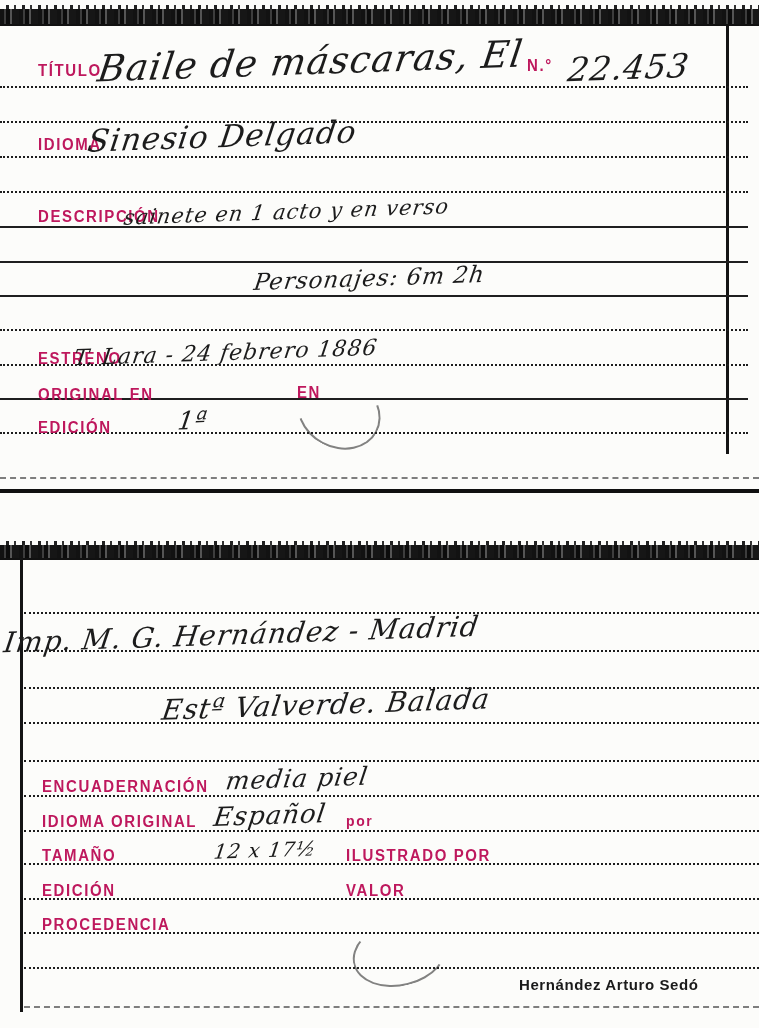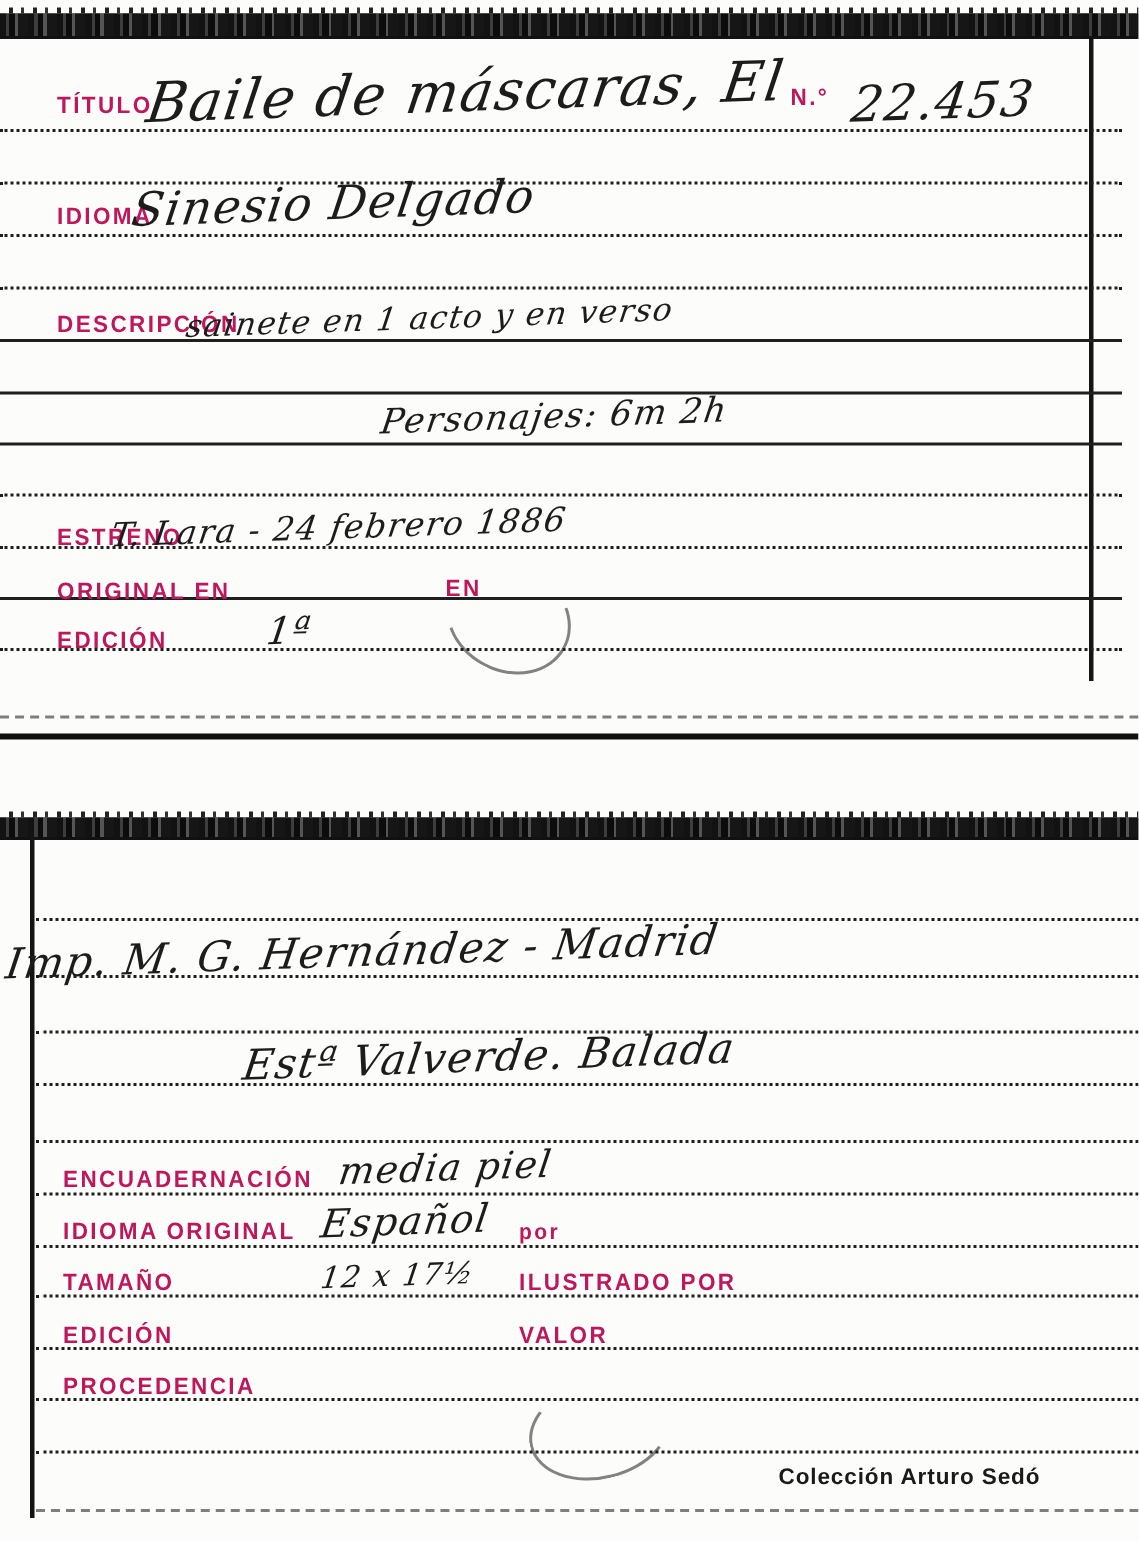--- a/index.html
+++ b/index.html
@@ -156,14 +156,14 @@
   <div class="plabel" style="left:42px;top:416px;">PROCEDENCIA</div>
 
   <div class="hand" style="left:4px;top:118px;font-size:28px;">Imp. M. G. Hernández - Madrid</div>
   <div class="hand" style="left:162px;top:188px;font-size:28px;">Estª Valverde. Balada</div>
   <div class="hand" style="left:226px;top:264px;font-size:25px;">media piel</div>
   <div class="hand" style="left:214px;top:300px;font-size:26px;">Español</div>
   <div class="hand" style="left:214px;top:338px;font-size:20px;">12 x 17½</div>
 
   <div class="stamp bottom-card" style="left:352px;top:420px;width:92px;height:62px;"></div>
 
-  <div class="collection" style="left:519px;top:476px;">Colección Arturo Sedó</div>
+  <div class="collection" style="left:519px;top:476px;">Hernández Arturo Sedó</div>
 </div>
 
 </body></html>

